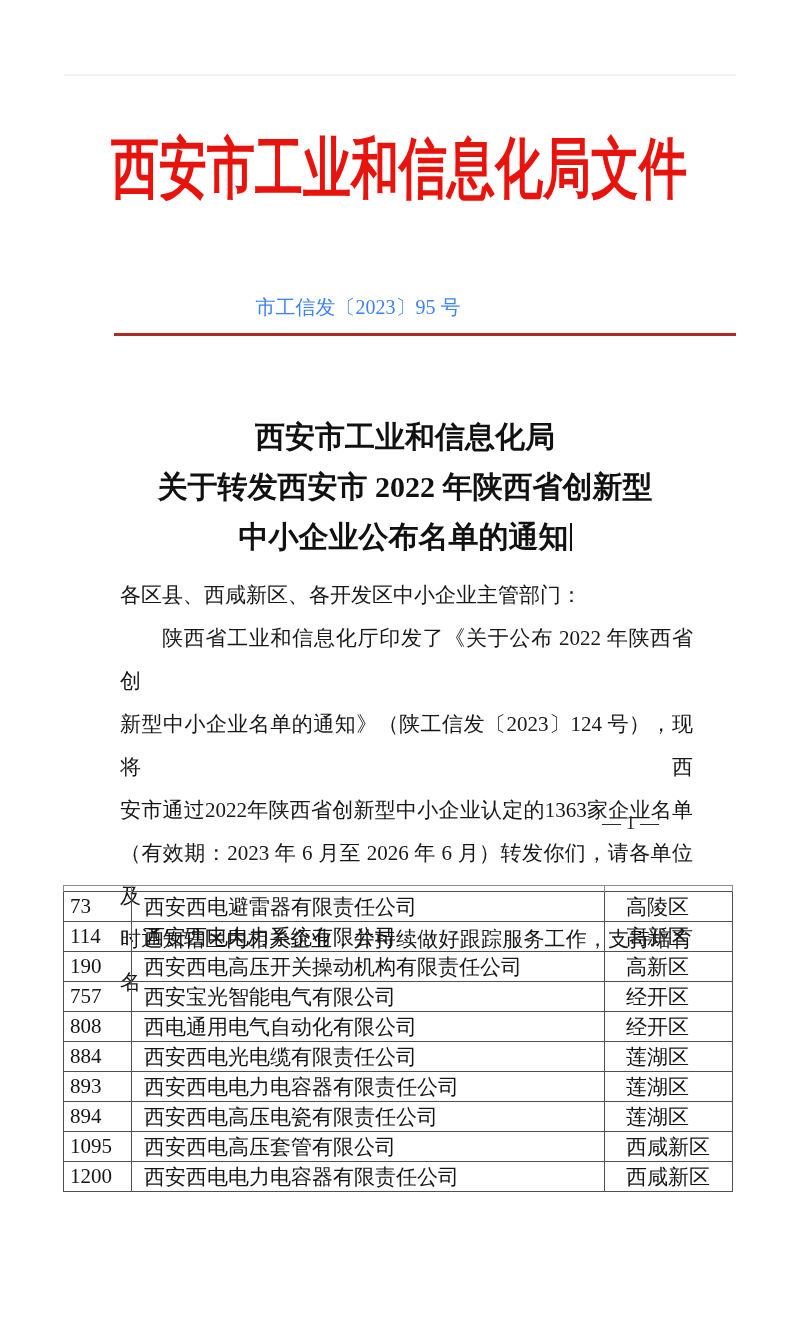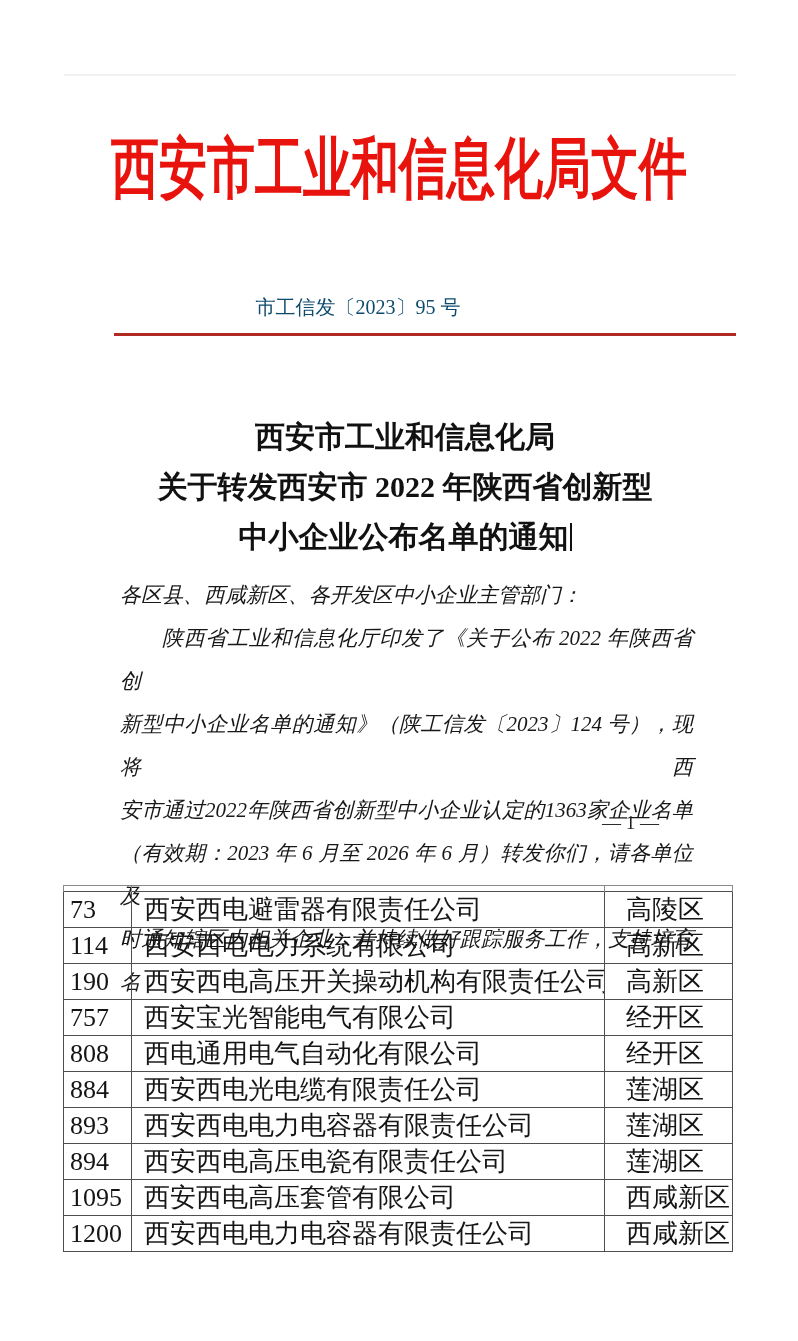--- a/index.html
+++ b/index.html
@@ -31,21 +31,21 @@
     letter-spacing: 0px;
     transform: scaleY(1.38);
     transform-origin: 50% 50%;
   }
   .doc-number {
     position: absolute;
     left: 0; top: 286px;
     width: 716px;
     text-align: center;
     font-size: 20px;
-    color: #0c4a6e;
+    color: #3b82f6;
   }
   .red-rule {
     position: absolute;
     left: 114px; top: 325px;
     width: 622px; height: 3px;
   }
   .notice-title {
     position: absolute;
     left: 0; top: 404px;
     width: 798px;
@@ -64,21 +64,21 @@
     margin-left: 1px;
   }
   .body-block {
     position: absolute;
     left: 120px; top: 566px;
     width: 573px;
     font-size: 21px;
     line-height: 43px;
     color: #171717;
   }
-  .body-line { white-space: nowrap; font-style: italic; }
+  .body-line { white-space: nowrap; }
   .body-line.justify {
     white-space: normal;
     text-align: justify;
     text-align-last: justify;
   }
   .body-line.indent { text-indent: 2em; }
   .page-number {
     position: absolute;
     left: 120px; top: 804px;
     width: 573px;
@@ -86,21 +86,21 @@
     text-align: right;
     font-size: 19px;
     color: #222222;
   }
   table.company-table {
     position: absolute;
     left: 63px; top: 877px;
     width: 669px;
     border-collapse: collapse;
     table-layout: fixed;
-    font-size: 26px;
+    font-size: 21px;
     color: #151515;
   }
   table.company-table td {
     border: 1.5px solid #4f4f4f;
     height: 30px;
     overflow: hidden;
     white-space: nowrap;
     vertical-align: middle;
   }
   table.company-table tr.cutoff-row td {

